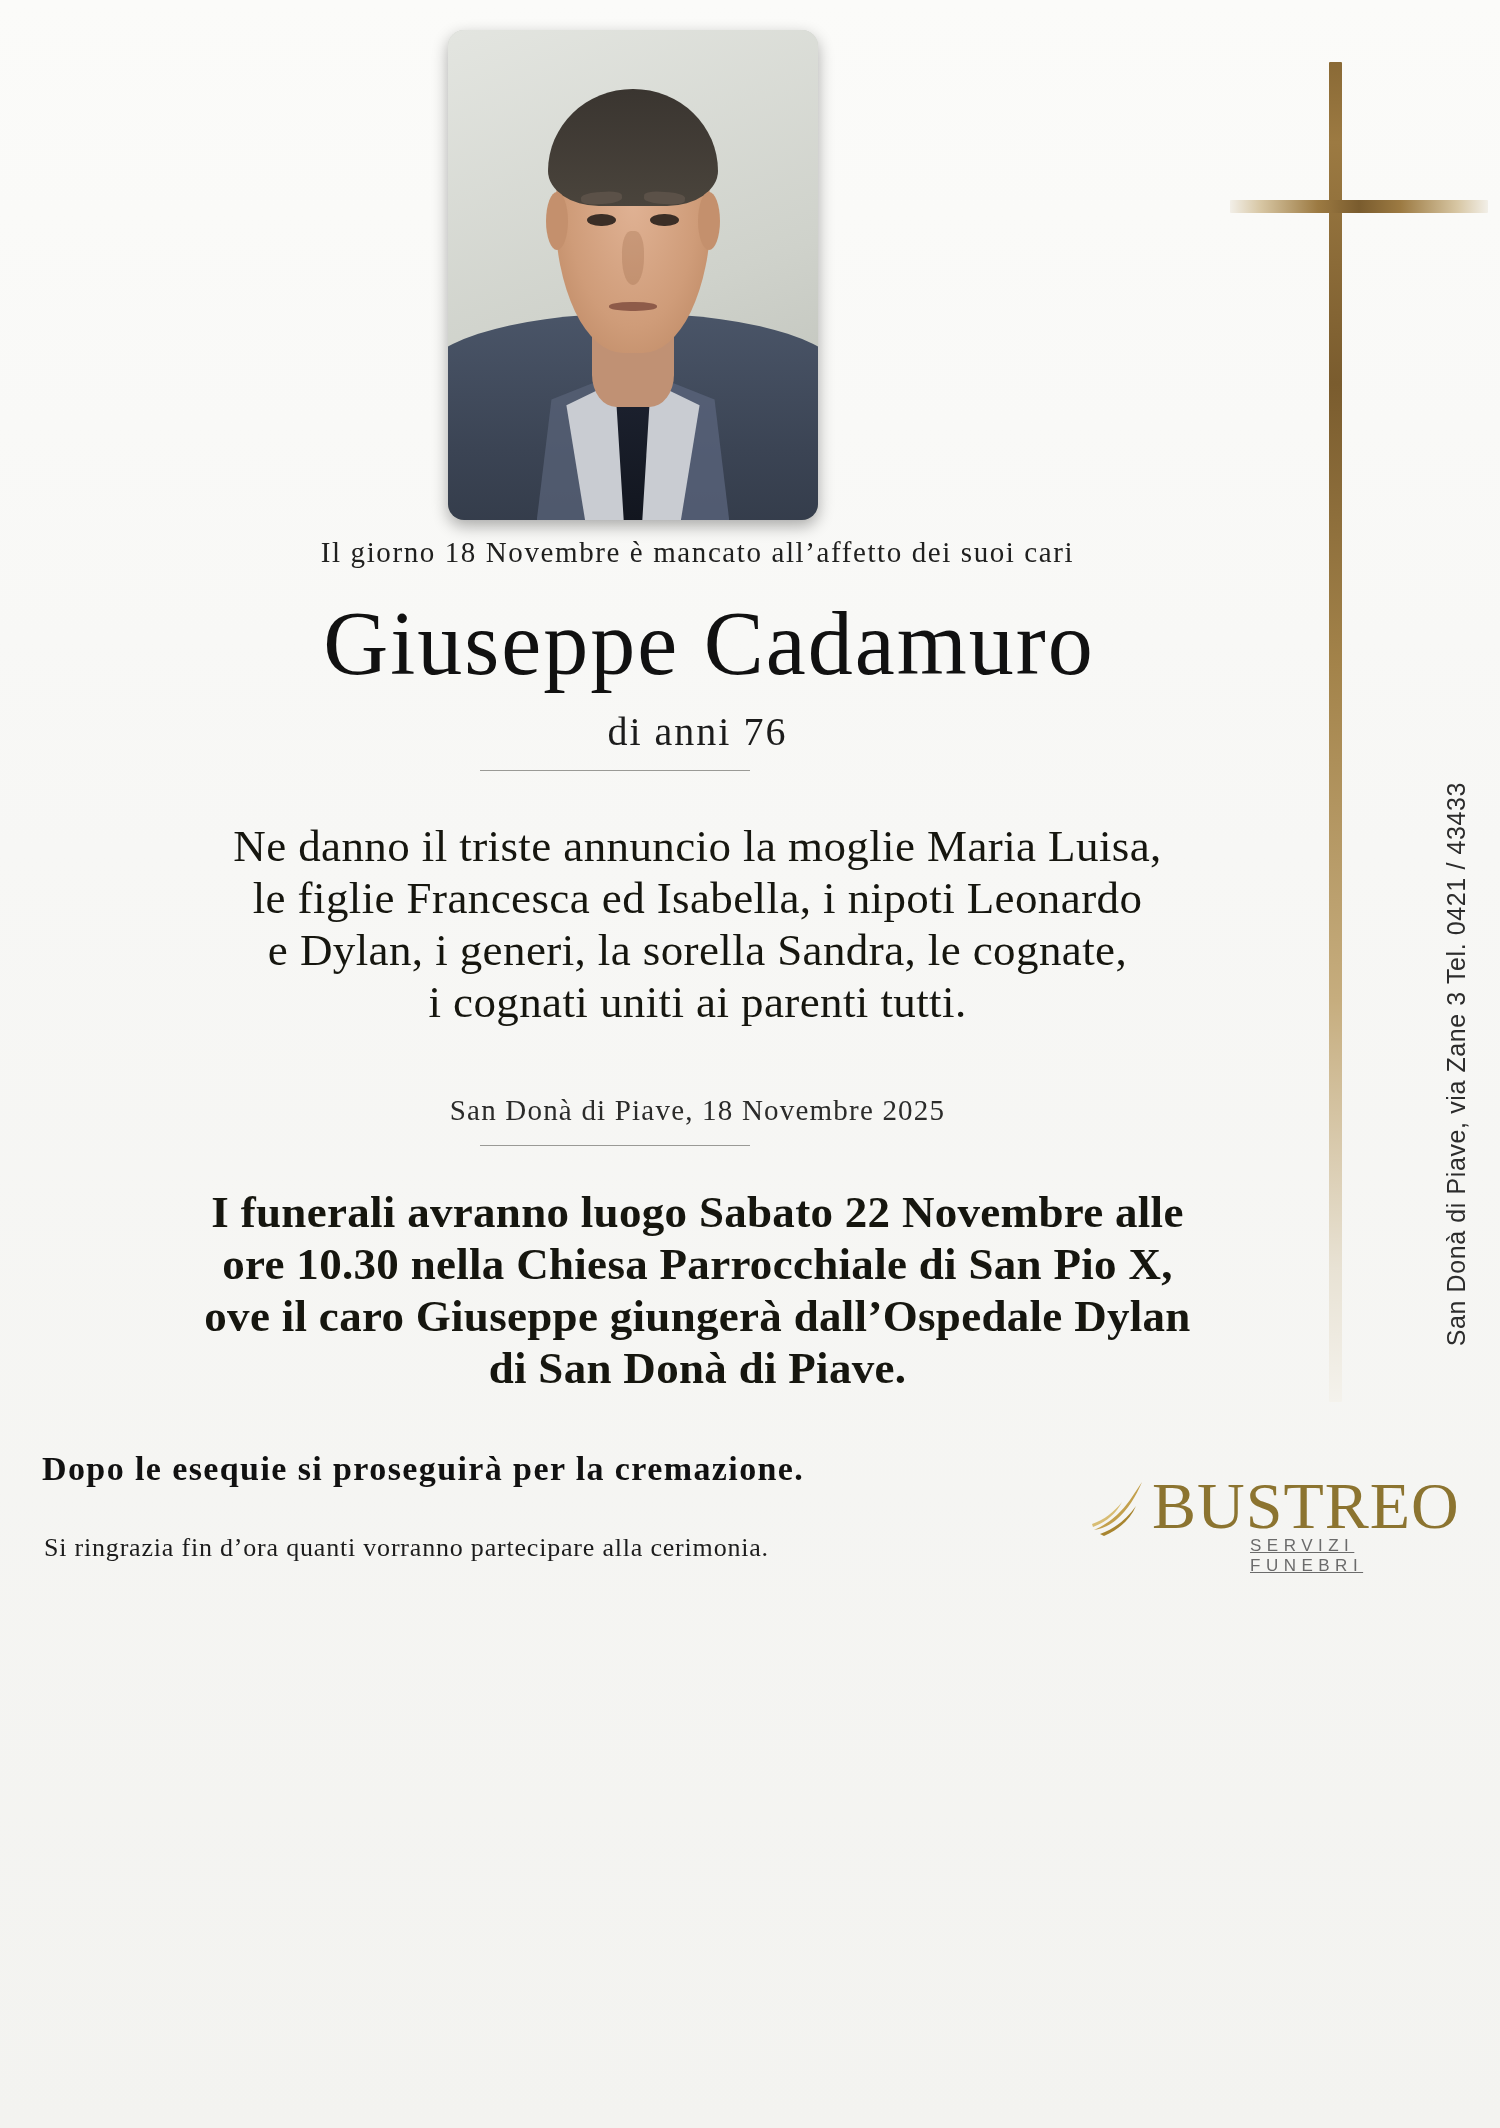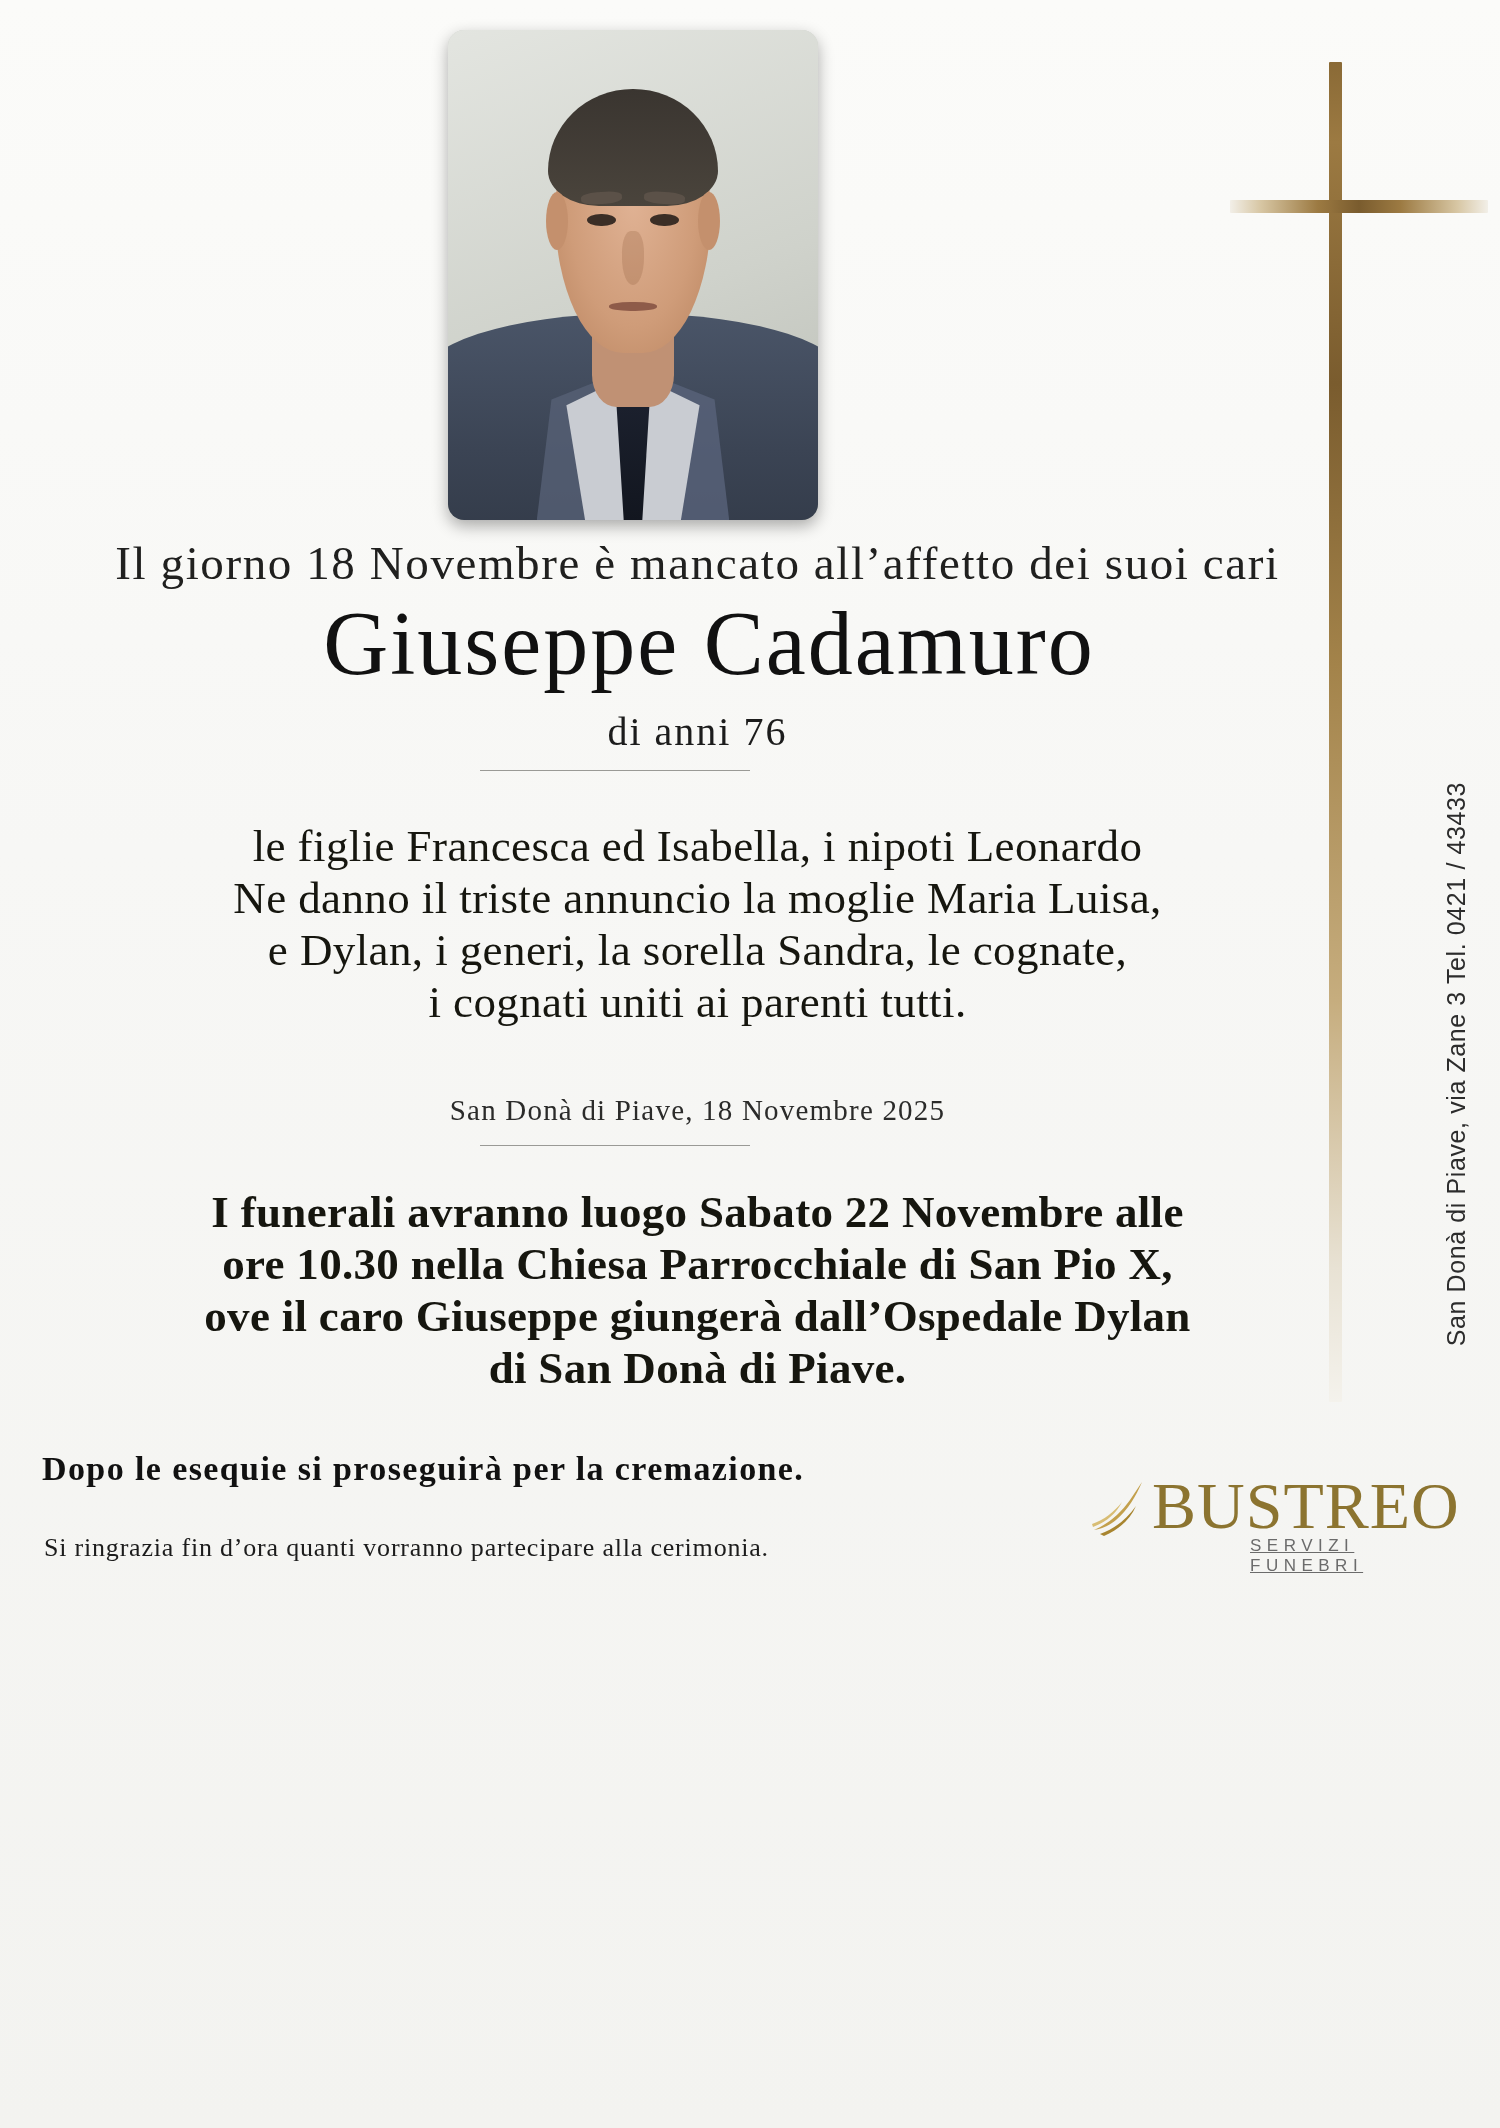--- a/index.html
+++ b/index.html
@@ -205,21 +205,21 @@
   .ph-nose { position:absolute; left:47%; top:41%; width:6%; height:11%; background:rgba(150,100,70,.28); border-radius:40% 40% 50% 50%; }
   .ph-mouth { position:absolute; left:43.5%; top:55.5%; width:13%; height:1.8%; background:#8e5b49; border-radius:45%; }
 
   
   .line { text-align: center; }
 
   .lead {
     position: absolute;
     left: 0; right: 0;
     top: 536px;
-    font-size: 47px;
+    font-size: 29px;
     letter-spacing: 1.6px;
     color: #20201f;
   }
   .name {
     position: absolute;
     left: 0; right: 0;
     top: 592px;
     font-size: 90px;
     letter-spacing: 2px;
     color: #111111;
@@ -371,22 +371,22 @@
 
     <div class="lead line">Il giorno 18 Novembre è mancato all’affetto dei suoi cari</div>
 
     <div class="name line">Giuseppe  Cadamuro</div>
 
     <div class="age line">di anni  76</div>
 
     <div class="rule1"></div>
 
     <div class="announce">
+      <div>Ne danno il triste annuncio la moglie Maria Luisa,</div>
       <div>le figlie Francesca ed Isabella, i nipoti Leonardo</div>
-      <div>Ne danno il triste annuncio la moglie Maria Luisa,</div>
       <div>e Dylan, i generi, la sorella Sandra, le cognate,</div>
       <div>i cognati uniti ai parenti tutti.</div>
     </div>
 
     <div class="place-date line">San Donà di Piave,  18  Novembre  2025</div>
 
     <div class="rule2"></div>
 
     <div class="funeral">
       <div>I funerali avranno luogo Sabato 22 Novembre alle</div>

